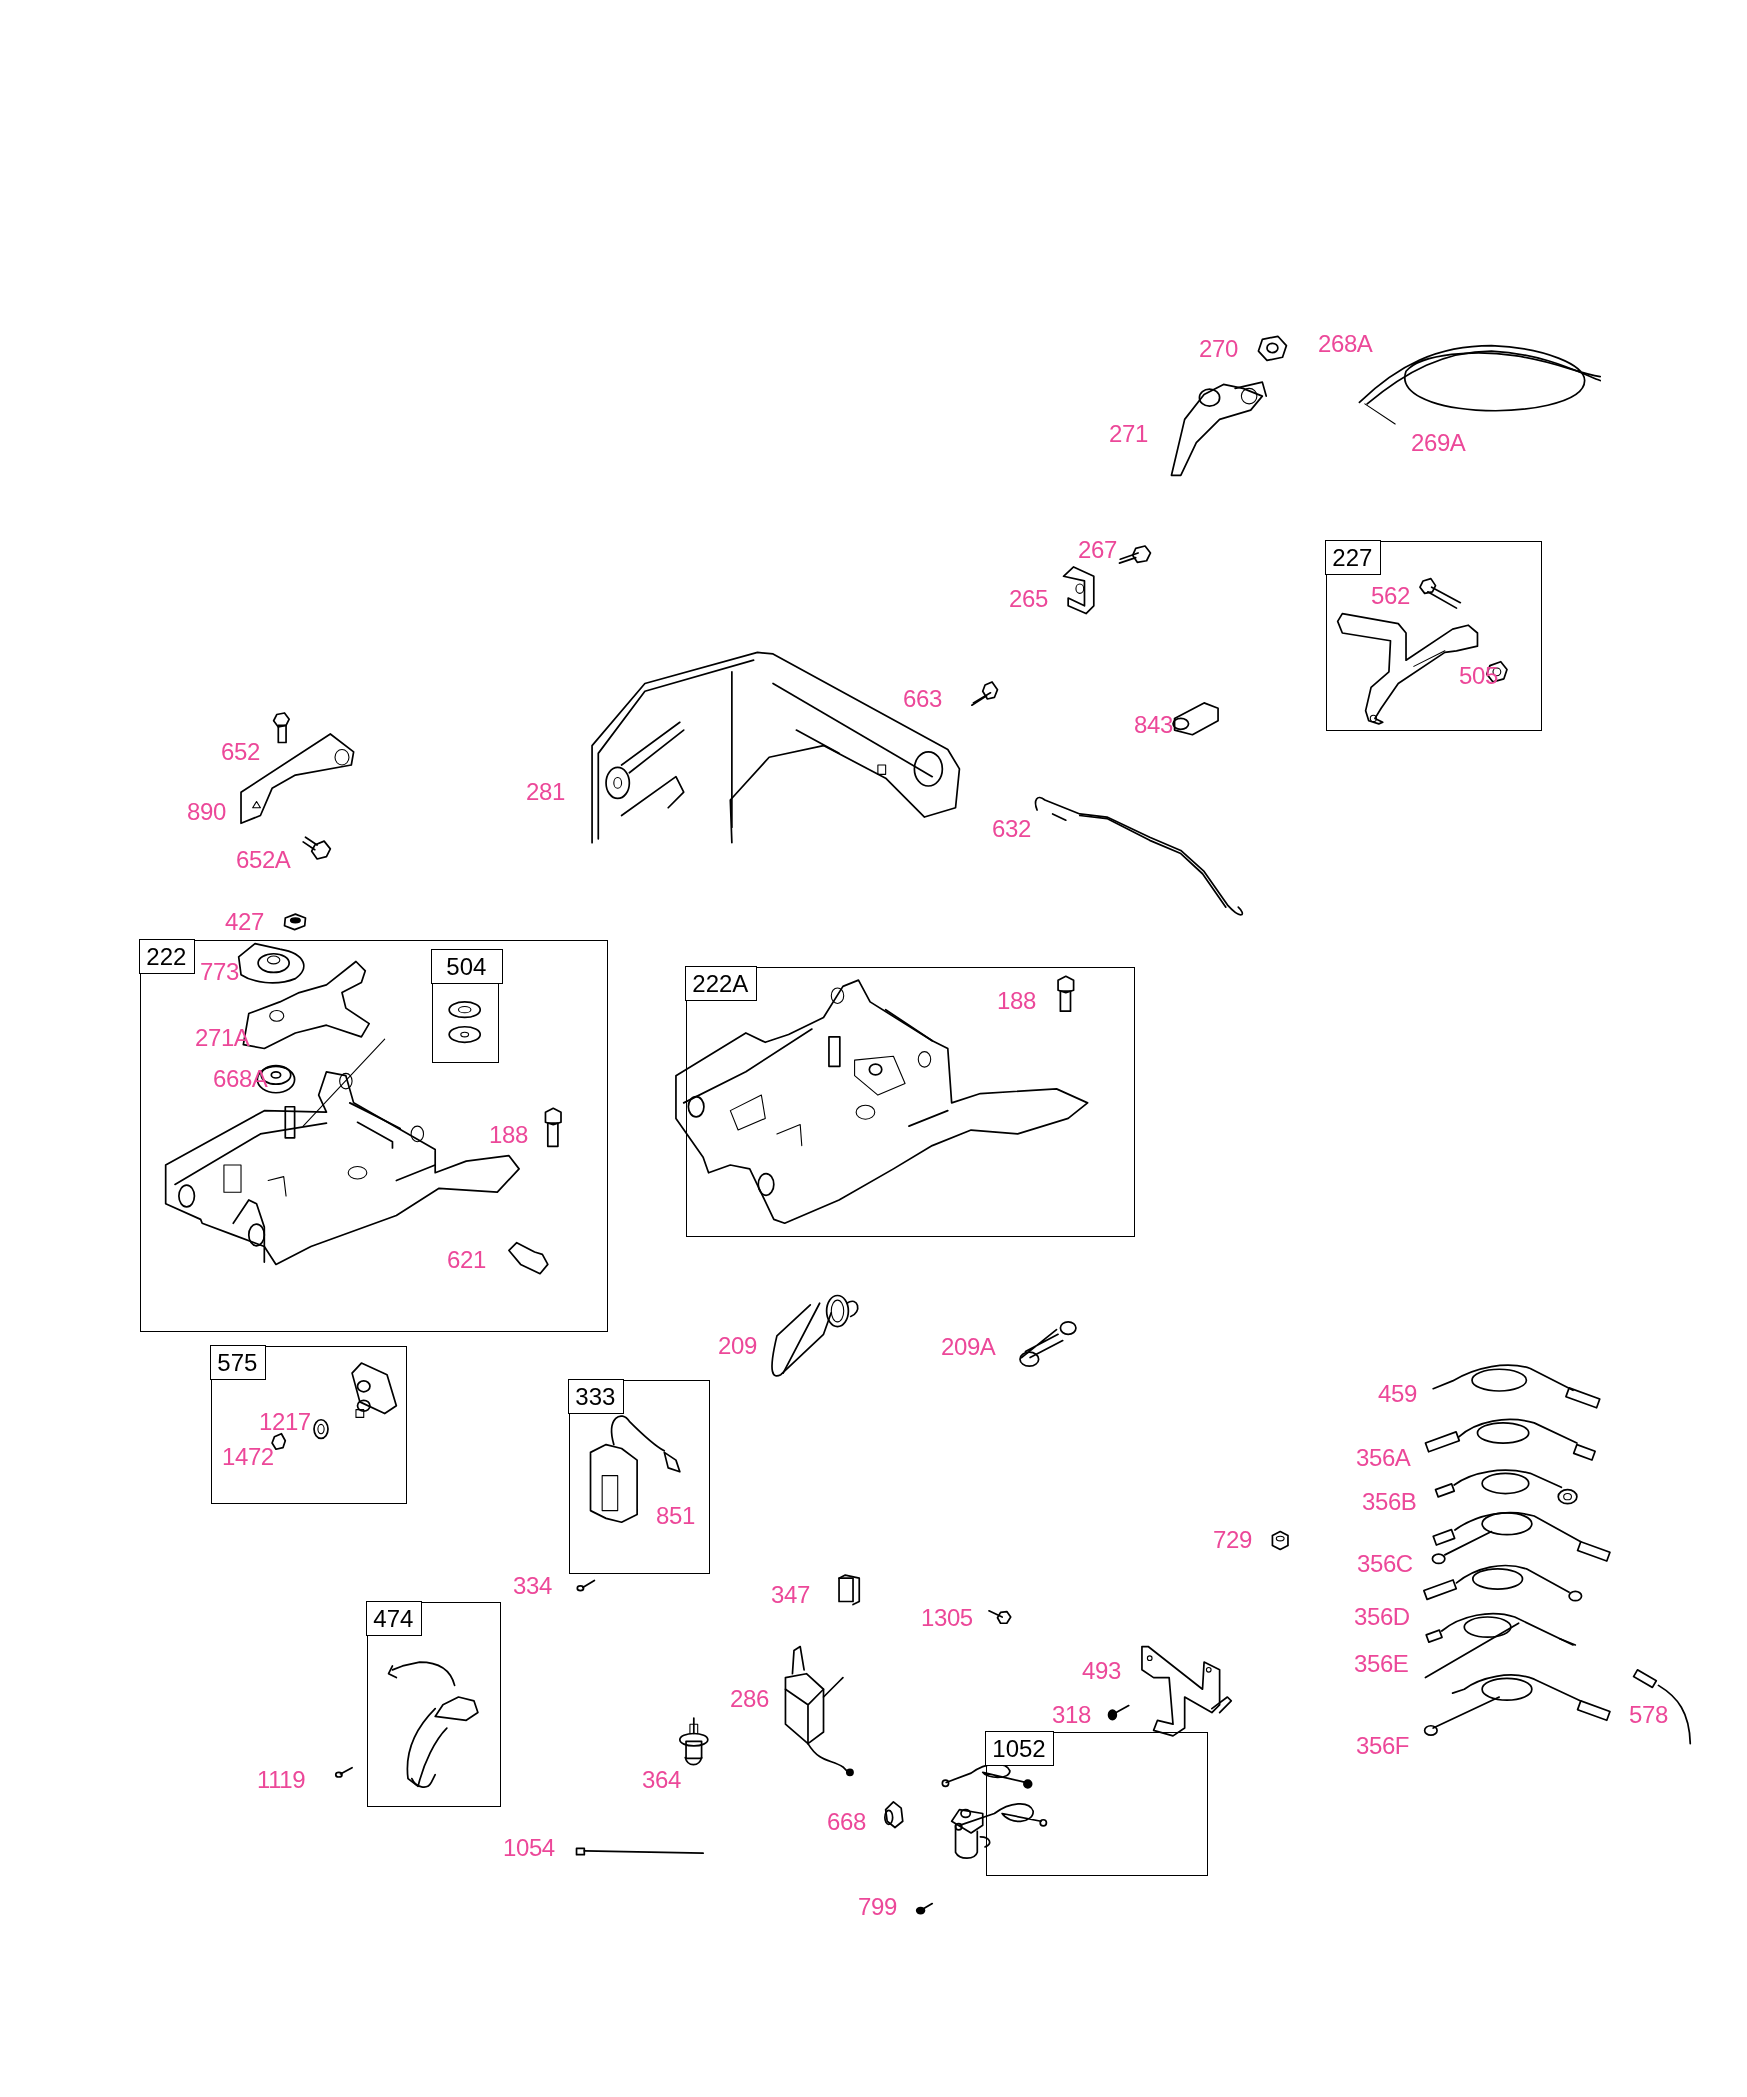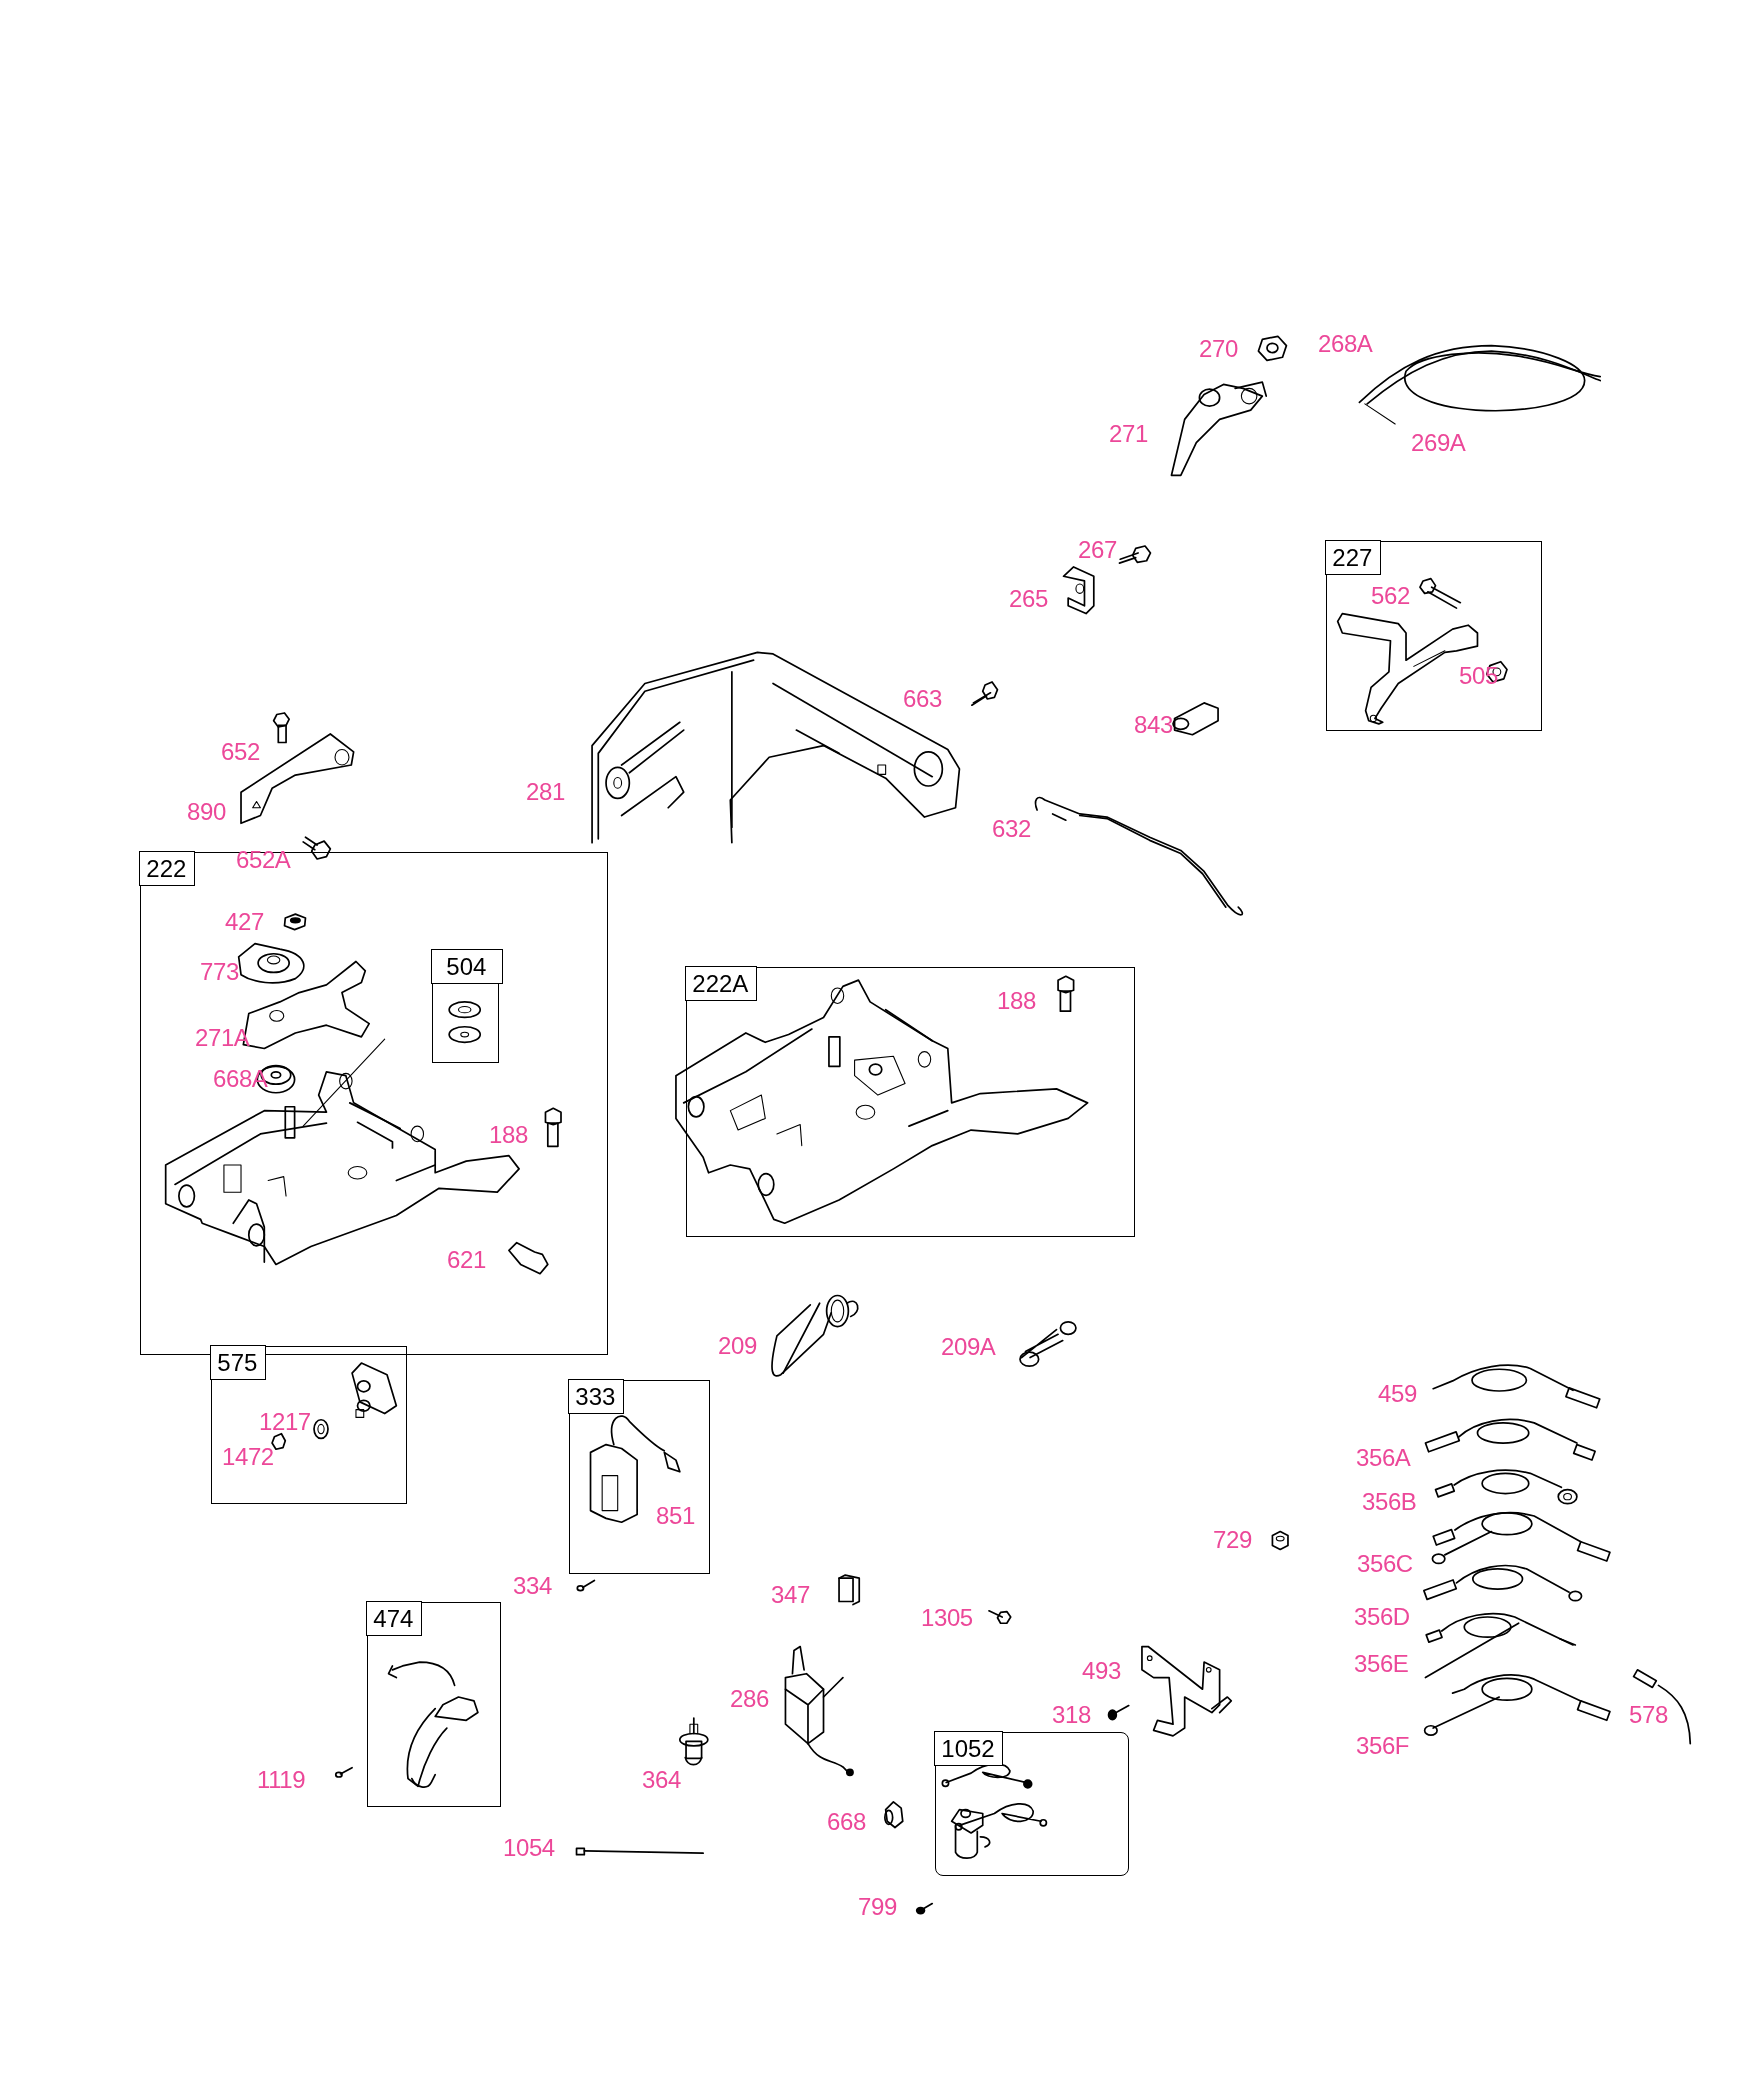--- a/index.html
+++ b/index.html
@@ -356,42 +356,42 @@
     <path d="M1845,2225 L1930,2185"></path>
     <ellipse cx="1842" cy="2228" rx="8" ry="6"></ellipse>
     <rect x="2035" y="2190" width="40" height="12" transform="rotate(20 2035 2190)"></rect>
   </g>
   <g>
     <rect x="2108" y="2150" width="28" height="10" transform="rotate(30 2108 2150)"></rect>
     <path d="M2135,2170 C2160,2185 2175,2205 2176,2245"></path>
   </g>
 </svg>
 
-<div class="kit" style="left:140px;top:852px;width:468px;height:503px;">
+<div class="kit" style="left:140px;top:940px;width:468px;height:392px;">
   <div class="kit-tag">222</div>
 </div>
 <div class="kit" style="left:432px;top:950px;width:67px;height:113px;">
   <div class="kit-tag" style="width:72px;text-align:center;">504</div>
 </div>
 <div class="kit" style="left:686px;top:967px;width:449px;height:270px;">
   <div class="kit-tag">222A</div>
 </div>
 <div class="kit" style="left:1326px;top:541px;width:216px;height:190px;">
   <div class="kit-tag">227</div>
 </div>
 <div class="kit" style="left:211px;top:1346px;width:196px;height:158px;">
   <div class="kit-tag">575</div>
 </div>
 <div class="kit" style="left:569px;top:1380px;width:141px;height:194px;">
   <div class="kit-tag">333</div>
 </div>
 <div class="kit" style="left:367px;top:1602px;width:134px;height:205px;">
   <div class="kit-tag">474</div>
 </div>
-<div class="kit" style="left:935px;top:1732px;width:194px;height:144px;border-radius:8px;">
+<div class="kit" style="left:986px;top:1732px;width:222px;height:144px;">
   <div class="kit-tag">1052</div>
 </div>
 
 <span class="lbl" style="left:1199px;top:337px;">270</span>
 <span class="lbl" style="left:1318px;top:332px;">268A</span>
 <span class="lbl" style="left:1109px;top:422px;">271</span>
 <span class="lbl" style="left:1411px;top:431px;">269A</span>
 
 <span class="lbl" style="left:1078px;top:538px;">267</span>
 <span class="lbl" style="left:1009px;top:587px;">265</span>

